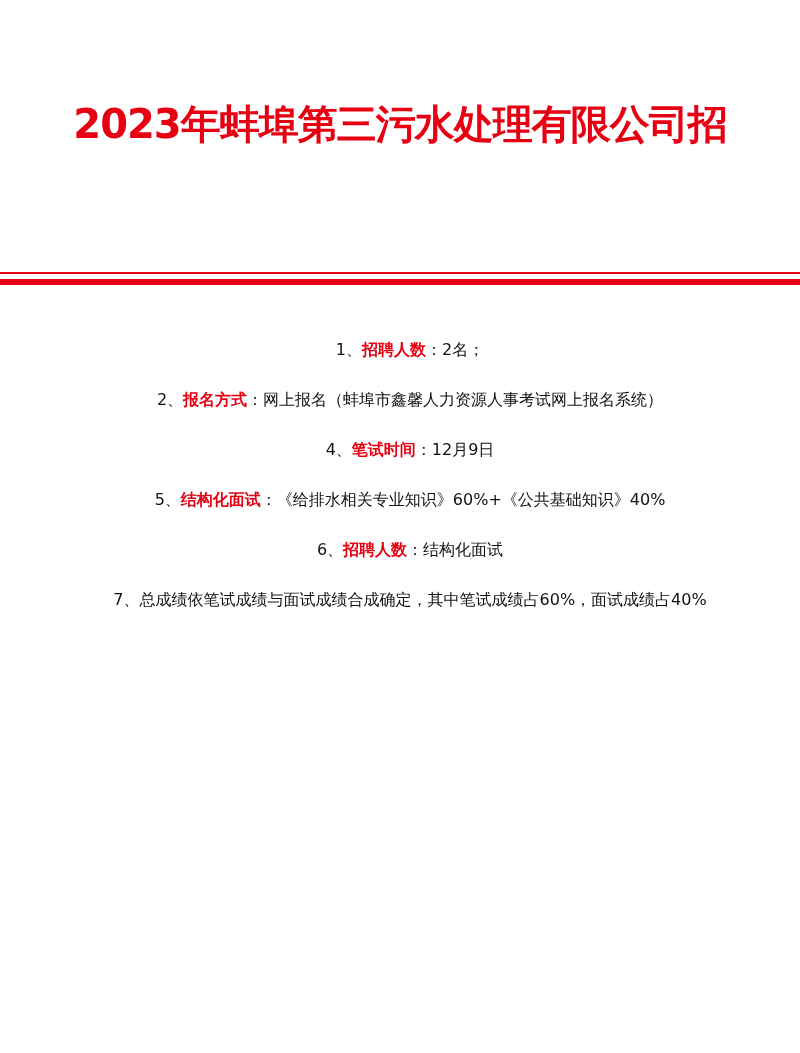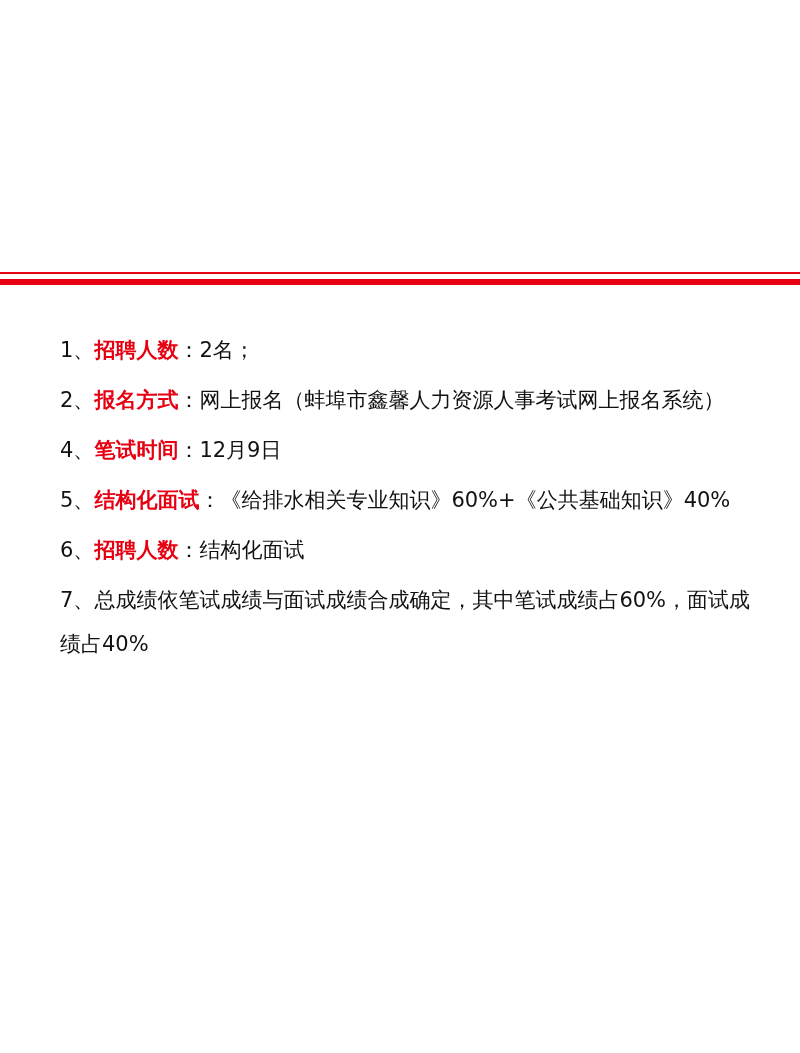--- a/index.html
+++ b/index.html
@@ -13,27 +13,28 @@
     font-size: 40px; line-height: 56px; letter-spacing: -1px;
     padding: 0 30px;
   }
   .rule-thin {
     position: absolute; left: 0; width: 800px; top: 272px; height: 2px; background: #e60012;
   }
   .rule-thick {
     position: absolute; left: 0; width: 800px; top: 279px; height: 6px; background: #e60012;
   }
   .items { position: absolute; left: 60px; top: 328px; width: 700px; }
-  .item { font-size: 21px; line-height: 44px; color: #111111; margin-bottom: 6px; }
+  .item { font-size: 16px; line-height: 44px; color: #111111; margin-bottom: 6px; text-align: center; }
   .label { color: #e60012; font-weight: bold; }
 </style>
 </head>
 <body>
 
 <div class="title">
+  <div>2023年蚌埠第三污水处理有限公司招</div>
 </div>
 
 <div class="rule-thin"></div>
 <div class="rule-thick"></div>
 
 <div class="items">
   <div class="item">
     <span>1、</span><span class="label">招聘人数</span><span>：</span><span>2名；</span>
   </div>
   <div class="item">

